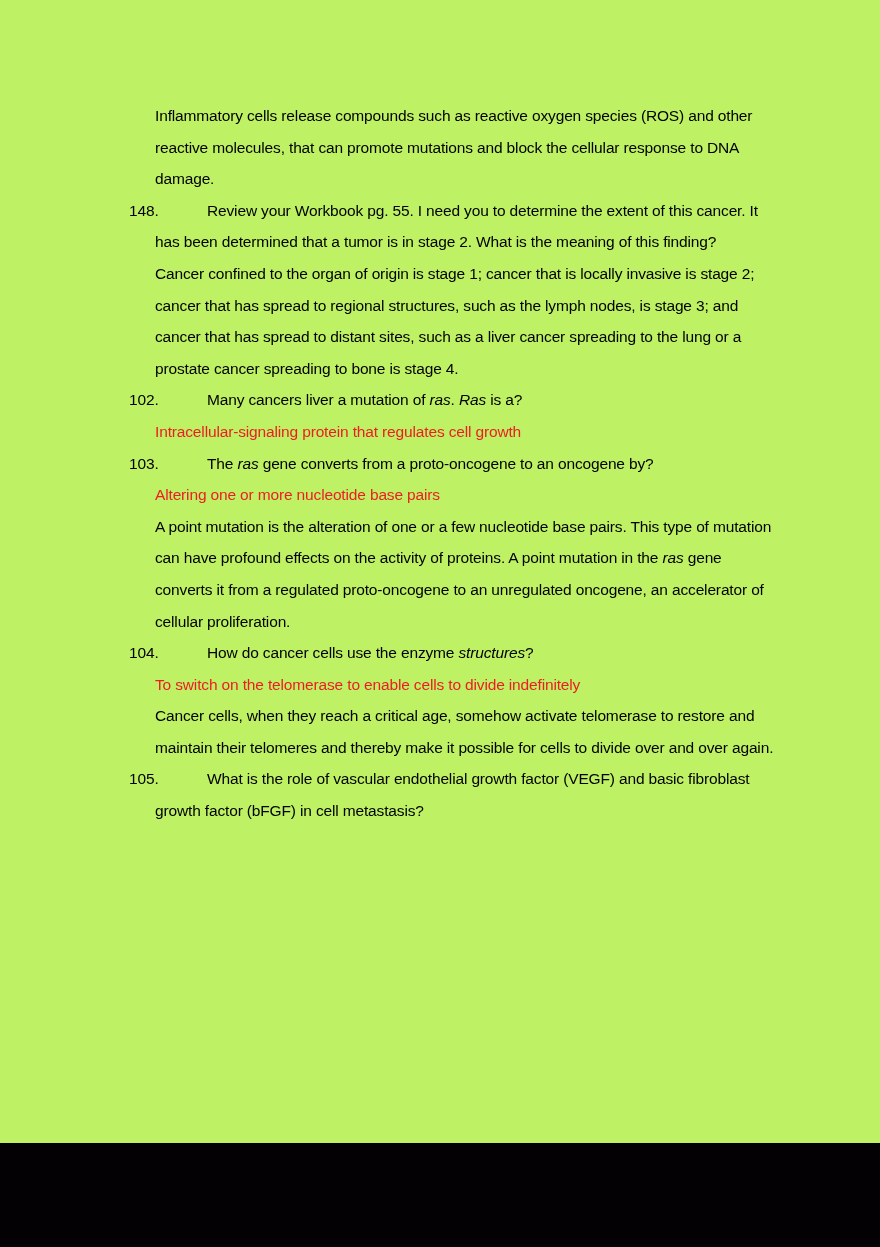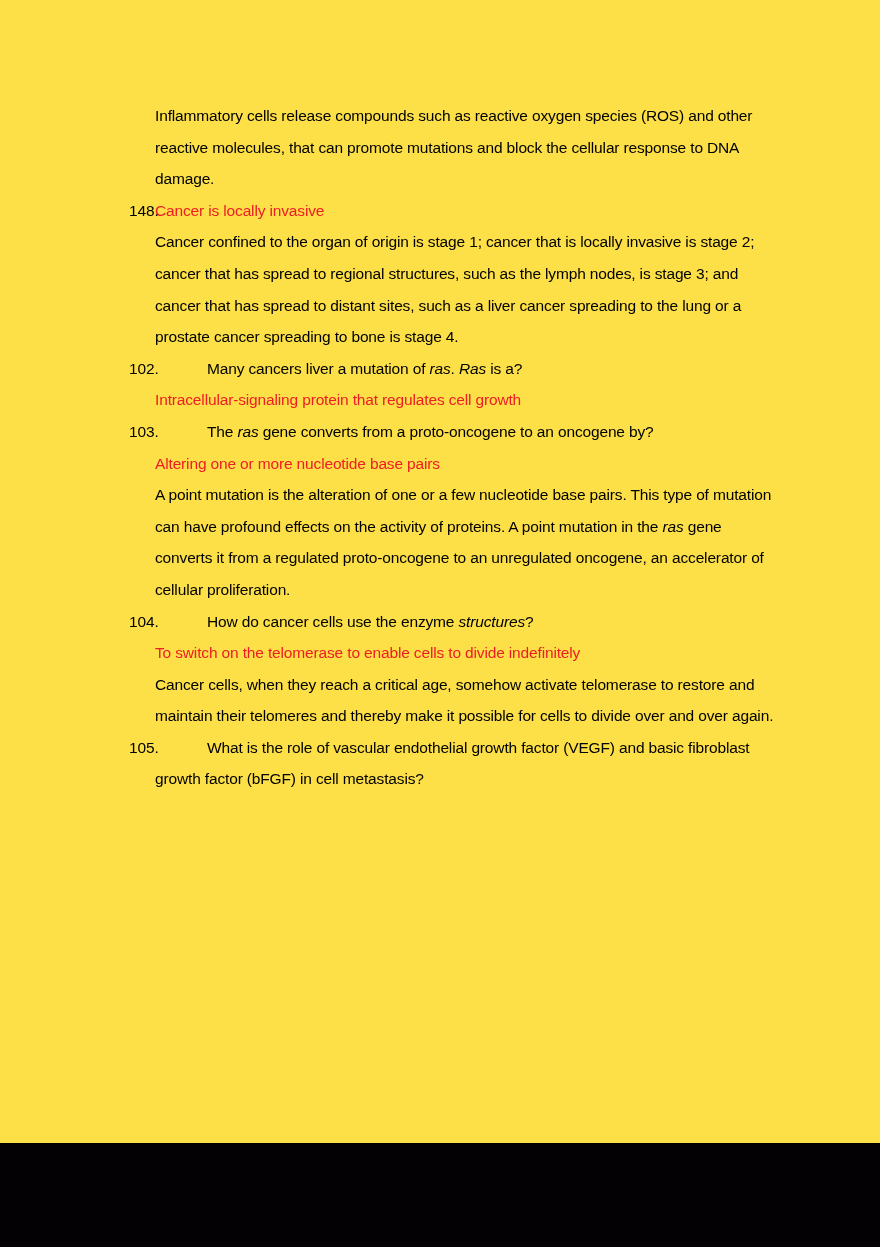--- a/index.html
+++ b/index.html
@@ -4,21 +4,21 @@
 <style>
   html, body { margin: 0; padding: 0; }
   body {
     width: 880px; height: 1247px; position: relative; overflow: hidden;
     background: #ffffff;
     font-family: "Liberation Sans", "DejaVu Sans", sans-serif;
     color: #000000;
   }
   .page {
     position: absolute; left: 0; top: 0; width: 880px; height: 1143px;
-    background: #fde047;
+    background: #bef264;
   }
   .bottom-bar {
     position: absolute; left: 0; top: 1143px; width: 880px; height: 104px;
     background: #030104;
   }
   .content {
     position: absolute; left: 0; top: 100px; width: 880px;
     font-size: 15.5px; line-height: 31.6px; letter-spacing: -0.15px;
   }
   .para { padding-left: 155px; width: 625px; }
@@ -29,23 +29,22 @@
 </style>
 </head>
 <body>
 
 <div class="page">
   <div class="content">
 
     <div class="para">Inflammatory cells release compounds such as reactive oxygen species (ROS) and other reactive molecules, that can promote mutations and block the cellular response to DNA damage.</div>
 
     <div class="q-row">
-      <span class="q-num">148.</span>
+      <span class="q-num">148.</span><span>Review your Workbook pg. 55. I need you to determine the extent of this cancer. It has been determined that a tumor is in stage 2. What is the meaning of this finding?</span>
     </div>
-    <div class="answer">Cancer is locally invasive</div>
     <div class="para">Cancer confined to the organ of origin is stage 1; cancer that is locally invasive is stage 2; cancer that has spread to regional structures, such as the lymph nodes, is stage 3; and cancer that has spread to distant sites, such as a liver cancer spreading to the lung or a prostate cancer spreading to bone is stage 4.</div>
 
     <div class="q-row">
       <span class="q-num">102.</span><span><span>Many cancers liver a mutation of </span><em>ras</em><span>. </span><em>Ras</em><span> is a?</span></span>
     </div>
     <div class="answer">Intracellular-signaling protein that regulates cell growth</div>
 
     <div class="q-row">
       <span class="q-num">103.</span><span><span>The </span><em>ras</em><span> gene converts from a proto-oncogene to an oncogene by?</span></span>
     </div>

